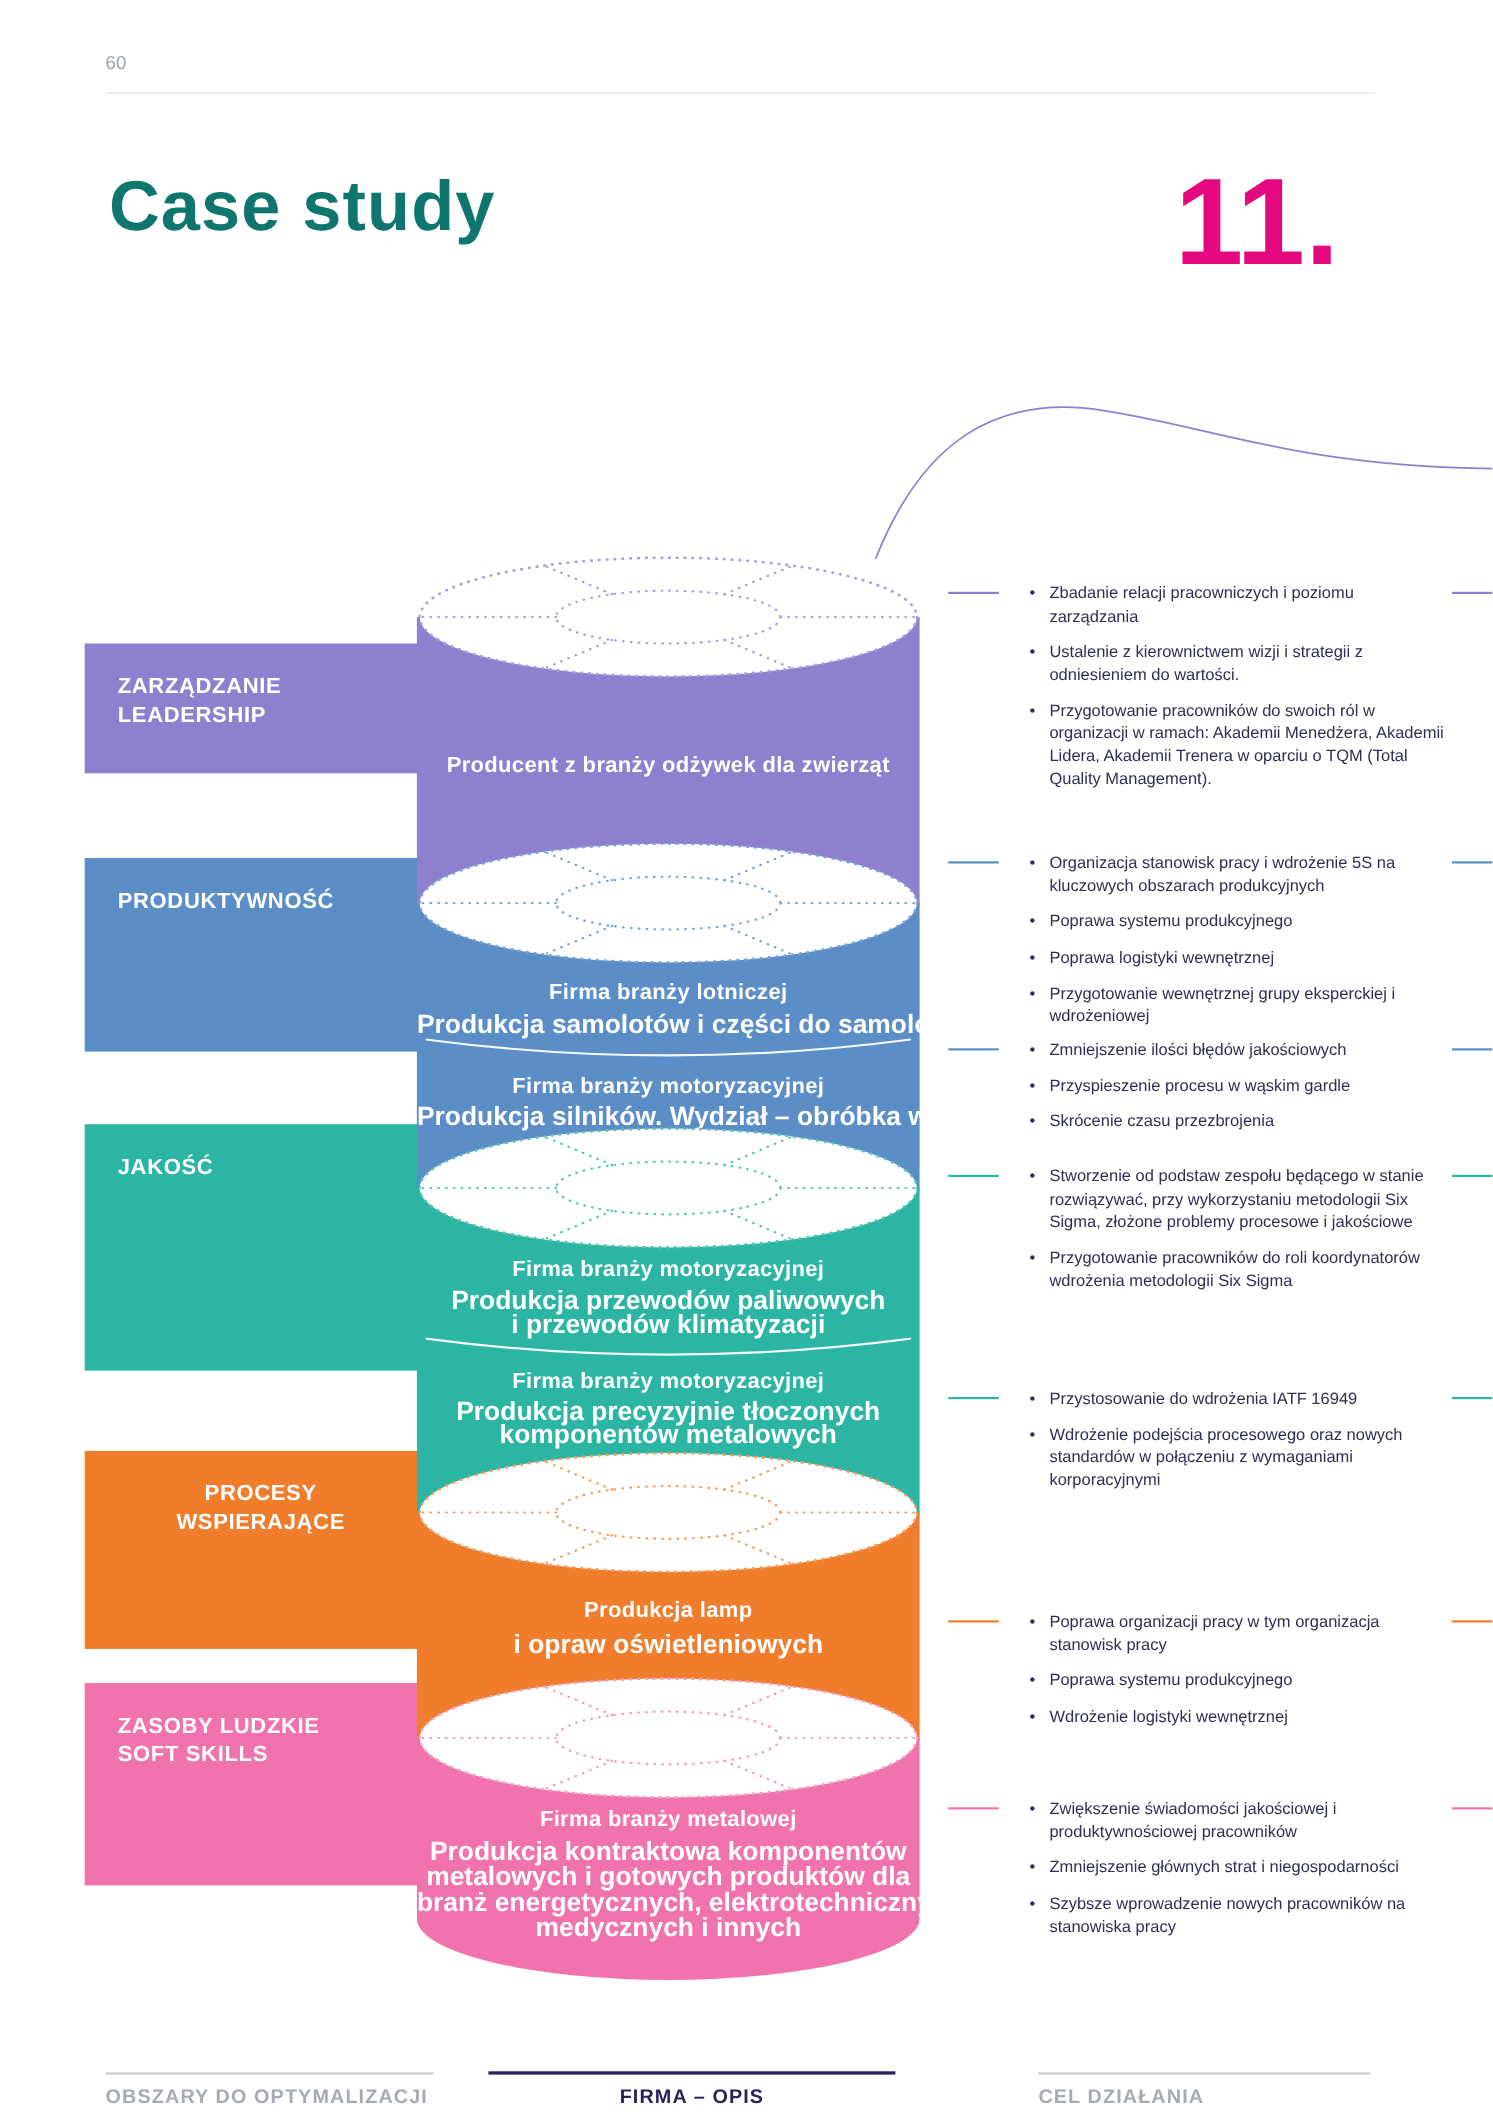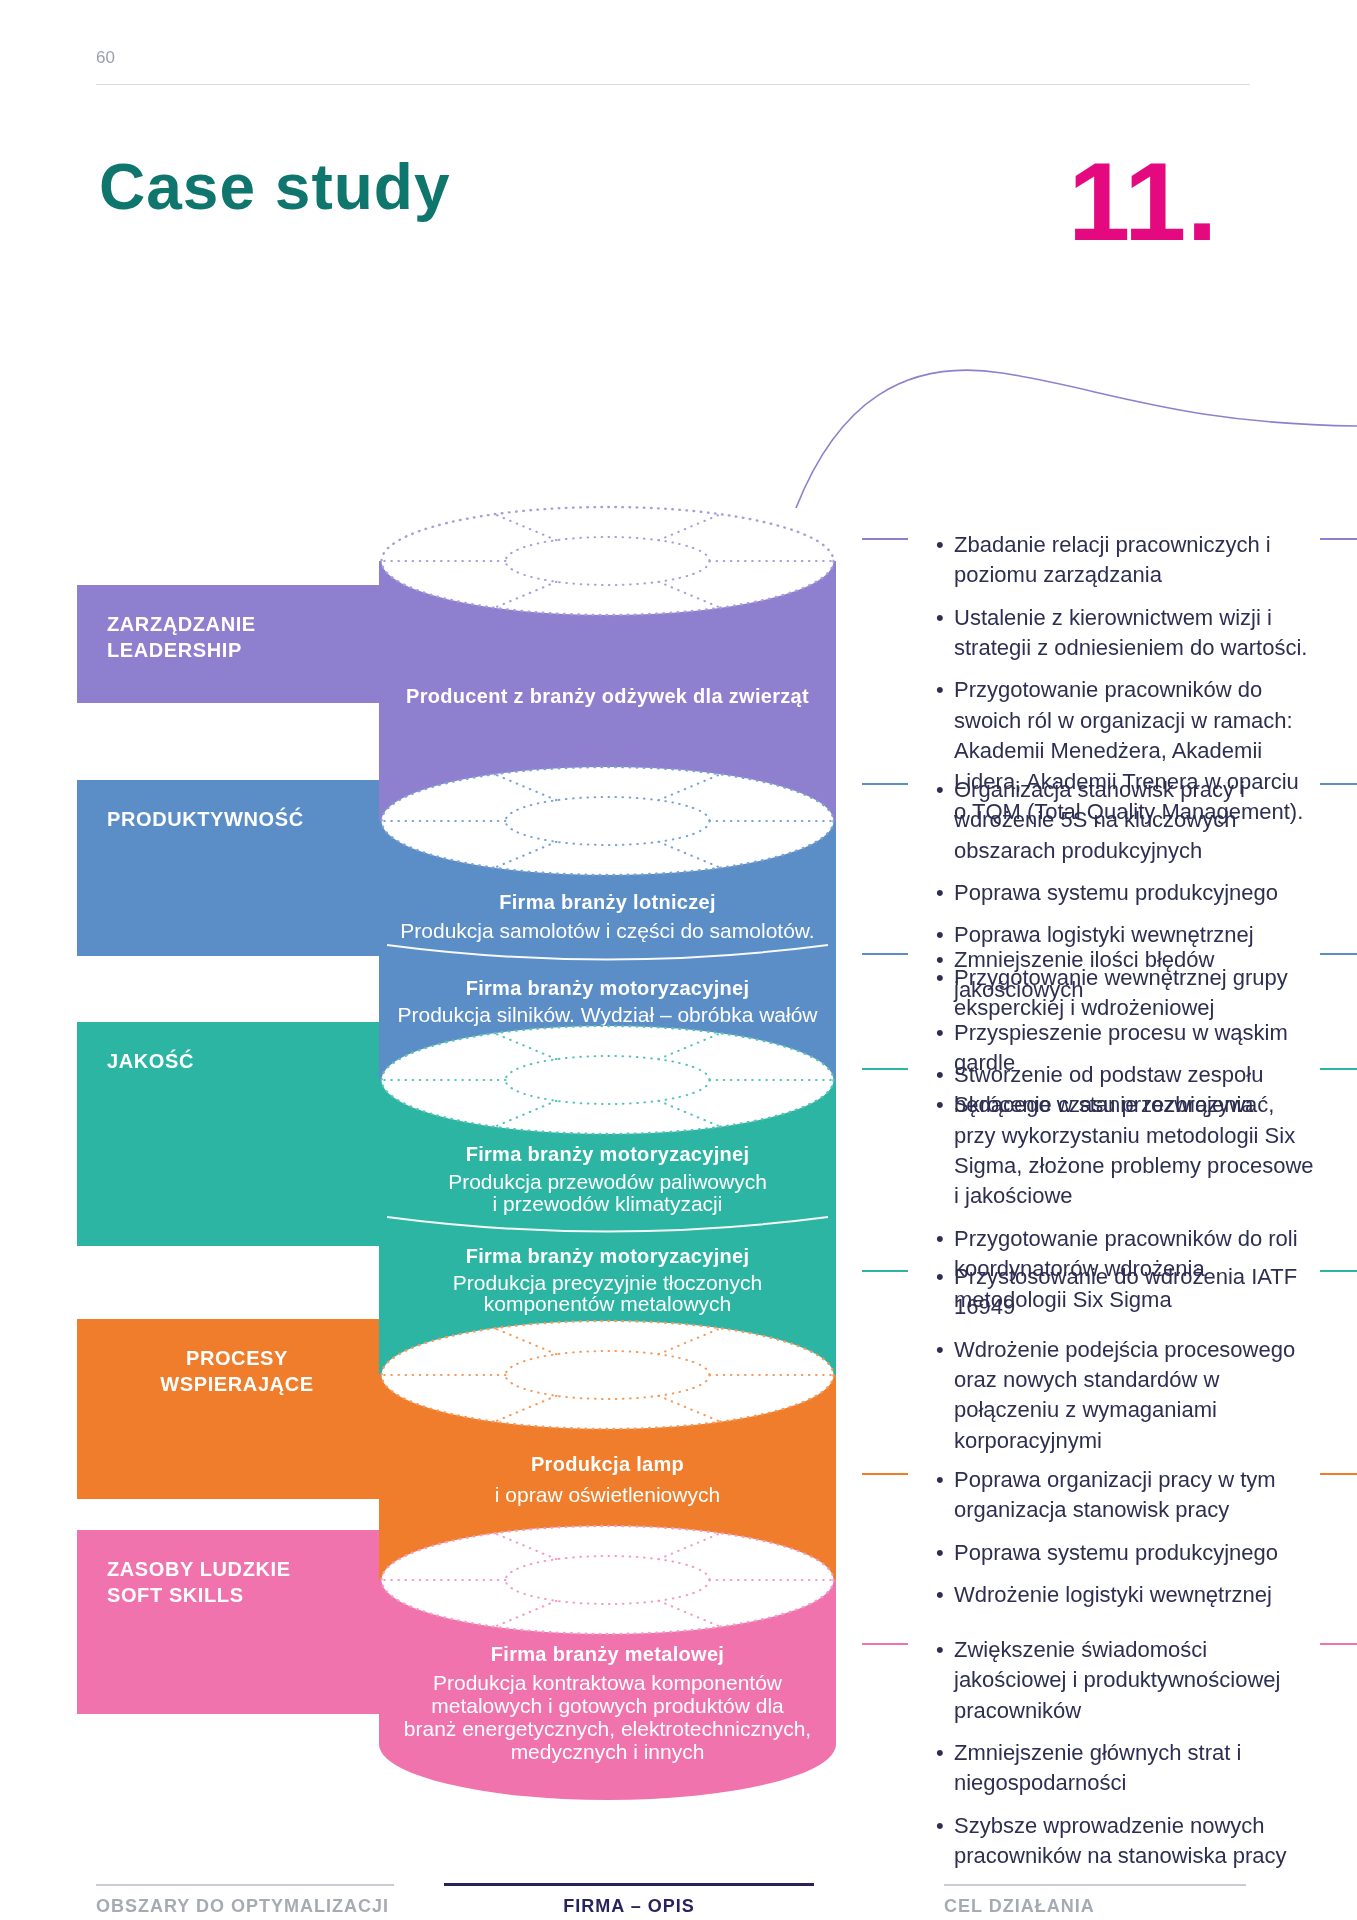--- a/index.html
+++ b/index.html
@@ -32,29 +32,29 @@
   .disk-top .e-inner{stroke-width:2;}
   .disk-top line{stroke-width:2;}
   .st-purple ellipse,.st-purple line{stroke:#A99DDB;}
   .st-blue ellipse,.st-blue line{stroke:#7AA3D4;}
   .st-teal ellipse,.st-teal line{stroke:#56C4B5;}
   .st-orange ellipse,.st-orange line{stroke:#F49A5C;}
   .st-pink ellipse,.st-pink line{stroke:#F59AC4;}
 
   .band-line{left:379px;width:457px;text-align:center;color:#fff;white-space:nowrap;line-height:1.2;}
   .bl-name{font-weight:700;font-size:20px;letter-spacing:.3px;}
-  .bl-desc{font-size:21px;}
+  .bl-desc{font-size:24px;font-weight:bold;}
   .band-divider{left:379px;width:457px;height:34px;}
   .band-divider path{fill:none;stroke:rgba(255,255,255,.95);stroke-width:2;}
 
   
   .goal-group{left:932px;width:382px;}
   .goal-list{list-style:none;margin:0;padding:0;}
   .goal-list li{position:relative;padding-left:22px;margin-bottom:12px;
-                font-size:22px;line-height:1.38;color:#2E2E52;}
+                font-size:15px;line-height:1.38;color:#2E2E52;}
   .goal-list li::before{content:"\2022";position:absolute;left:4px;top:0;color:#2E2E52;}
 
   .connector{height:2px;}
   .conn-left{left:862px;width:46px;}
   .conn-right{left:1320px;width:37px;}
 
   
   .foot-rule{height:2px;background:#C9CDD2;}
   .foot-rule-dark{height:3px;background:#29235C;}
   .foot-label{font-size:18px;font-weight:700;letter-spacing:1px;color:#A6ABB3;}

